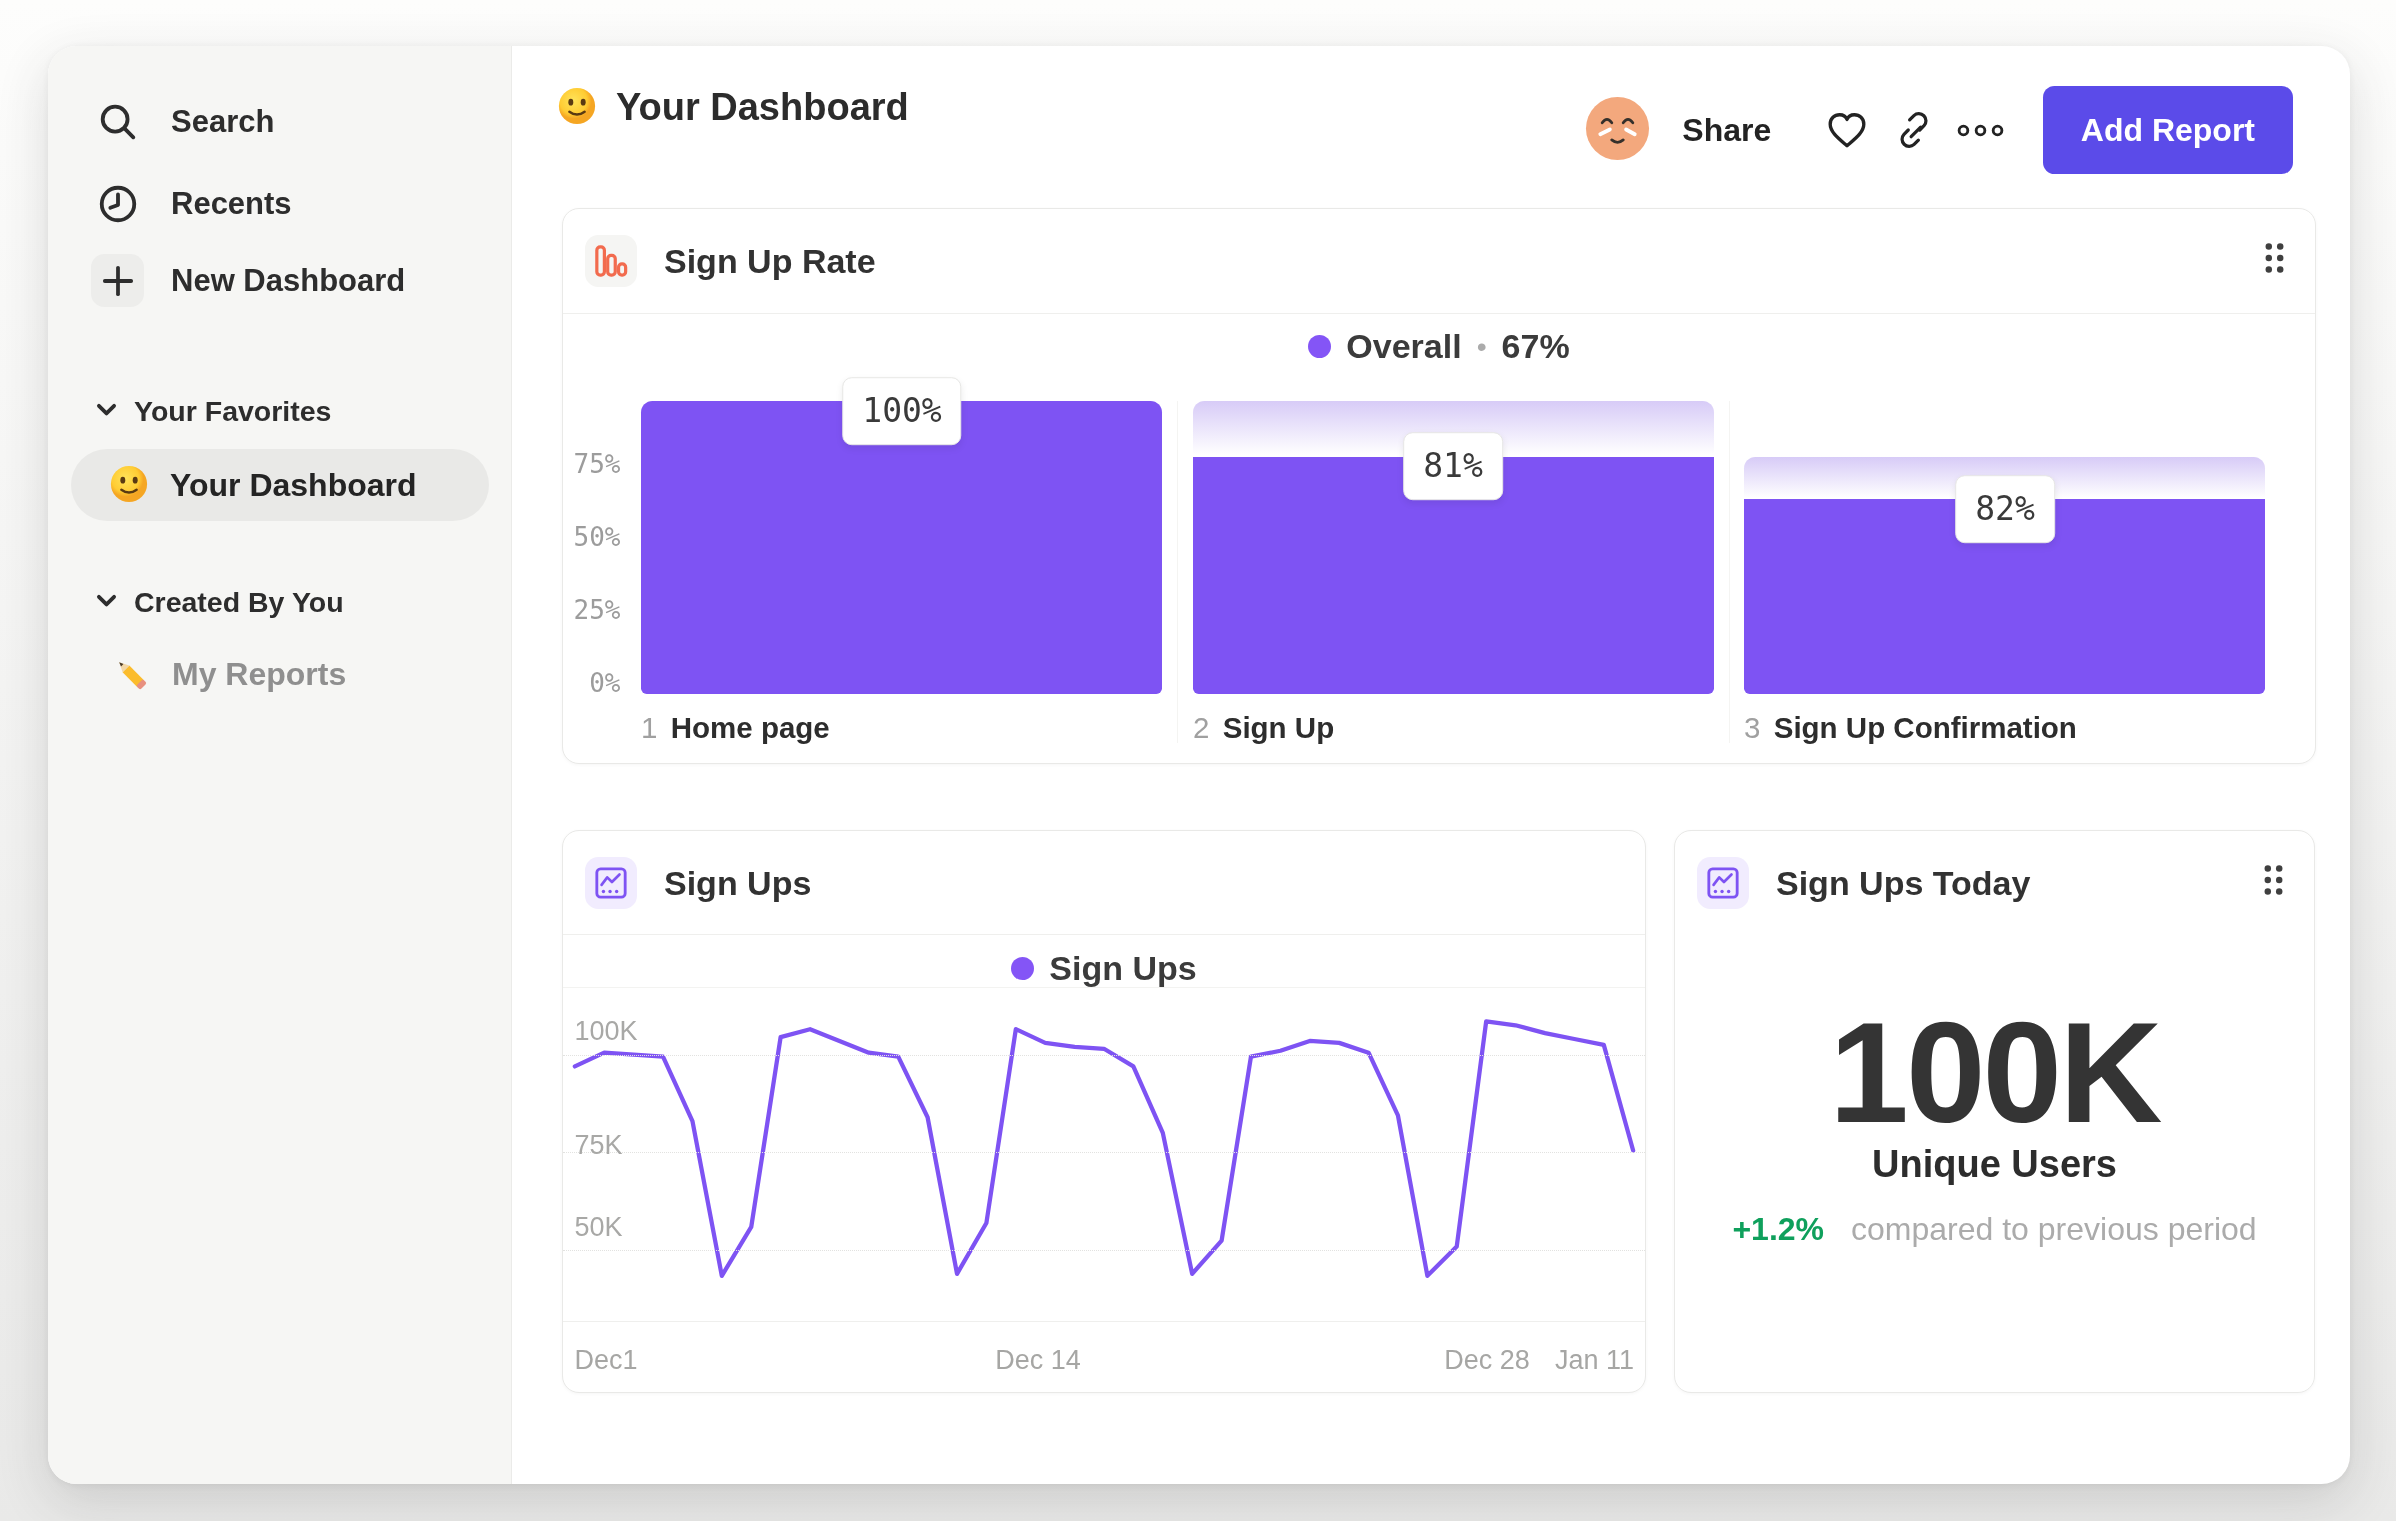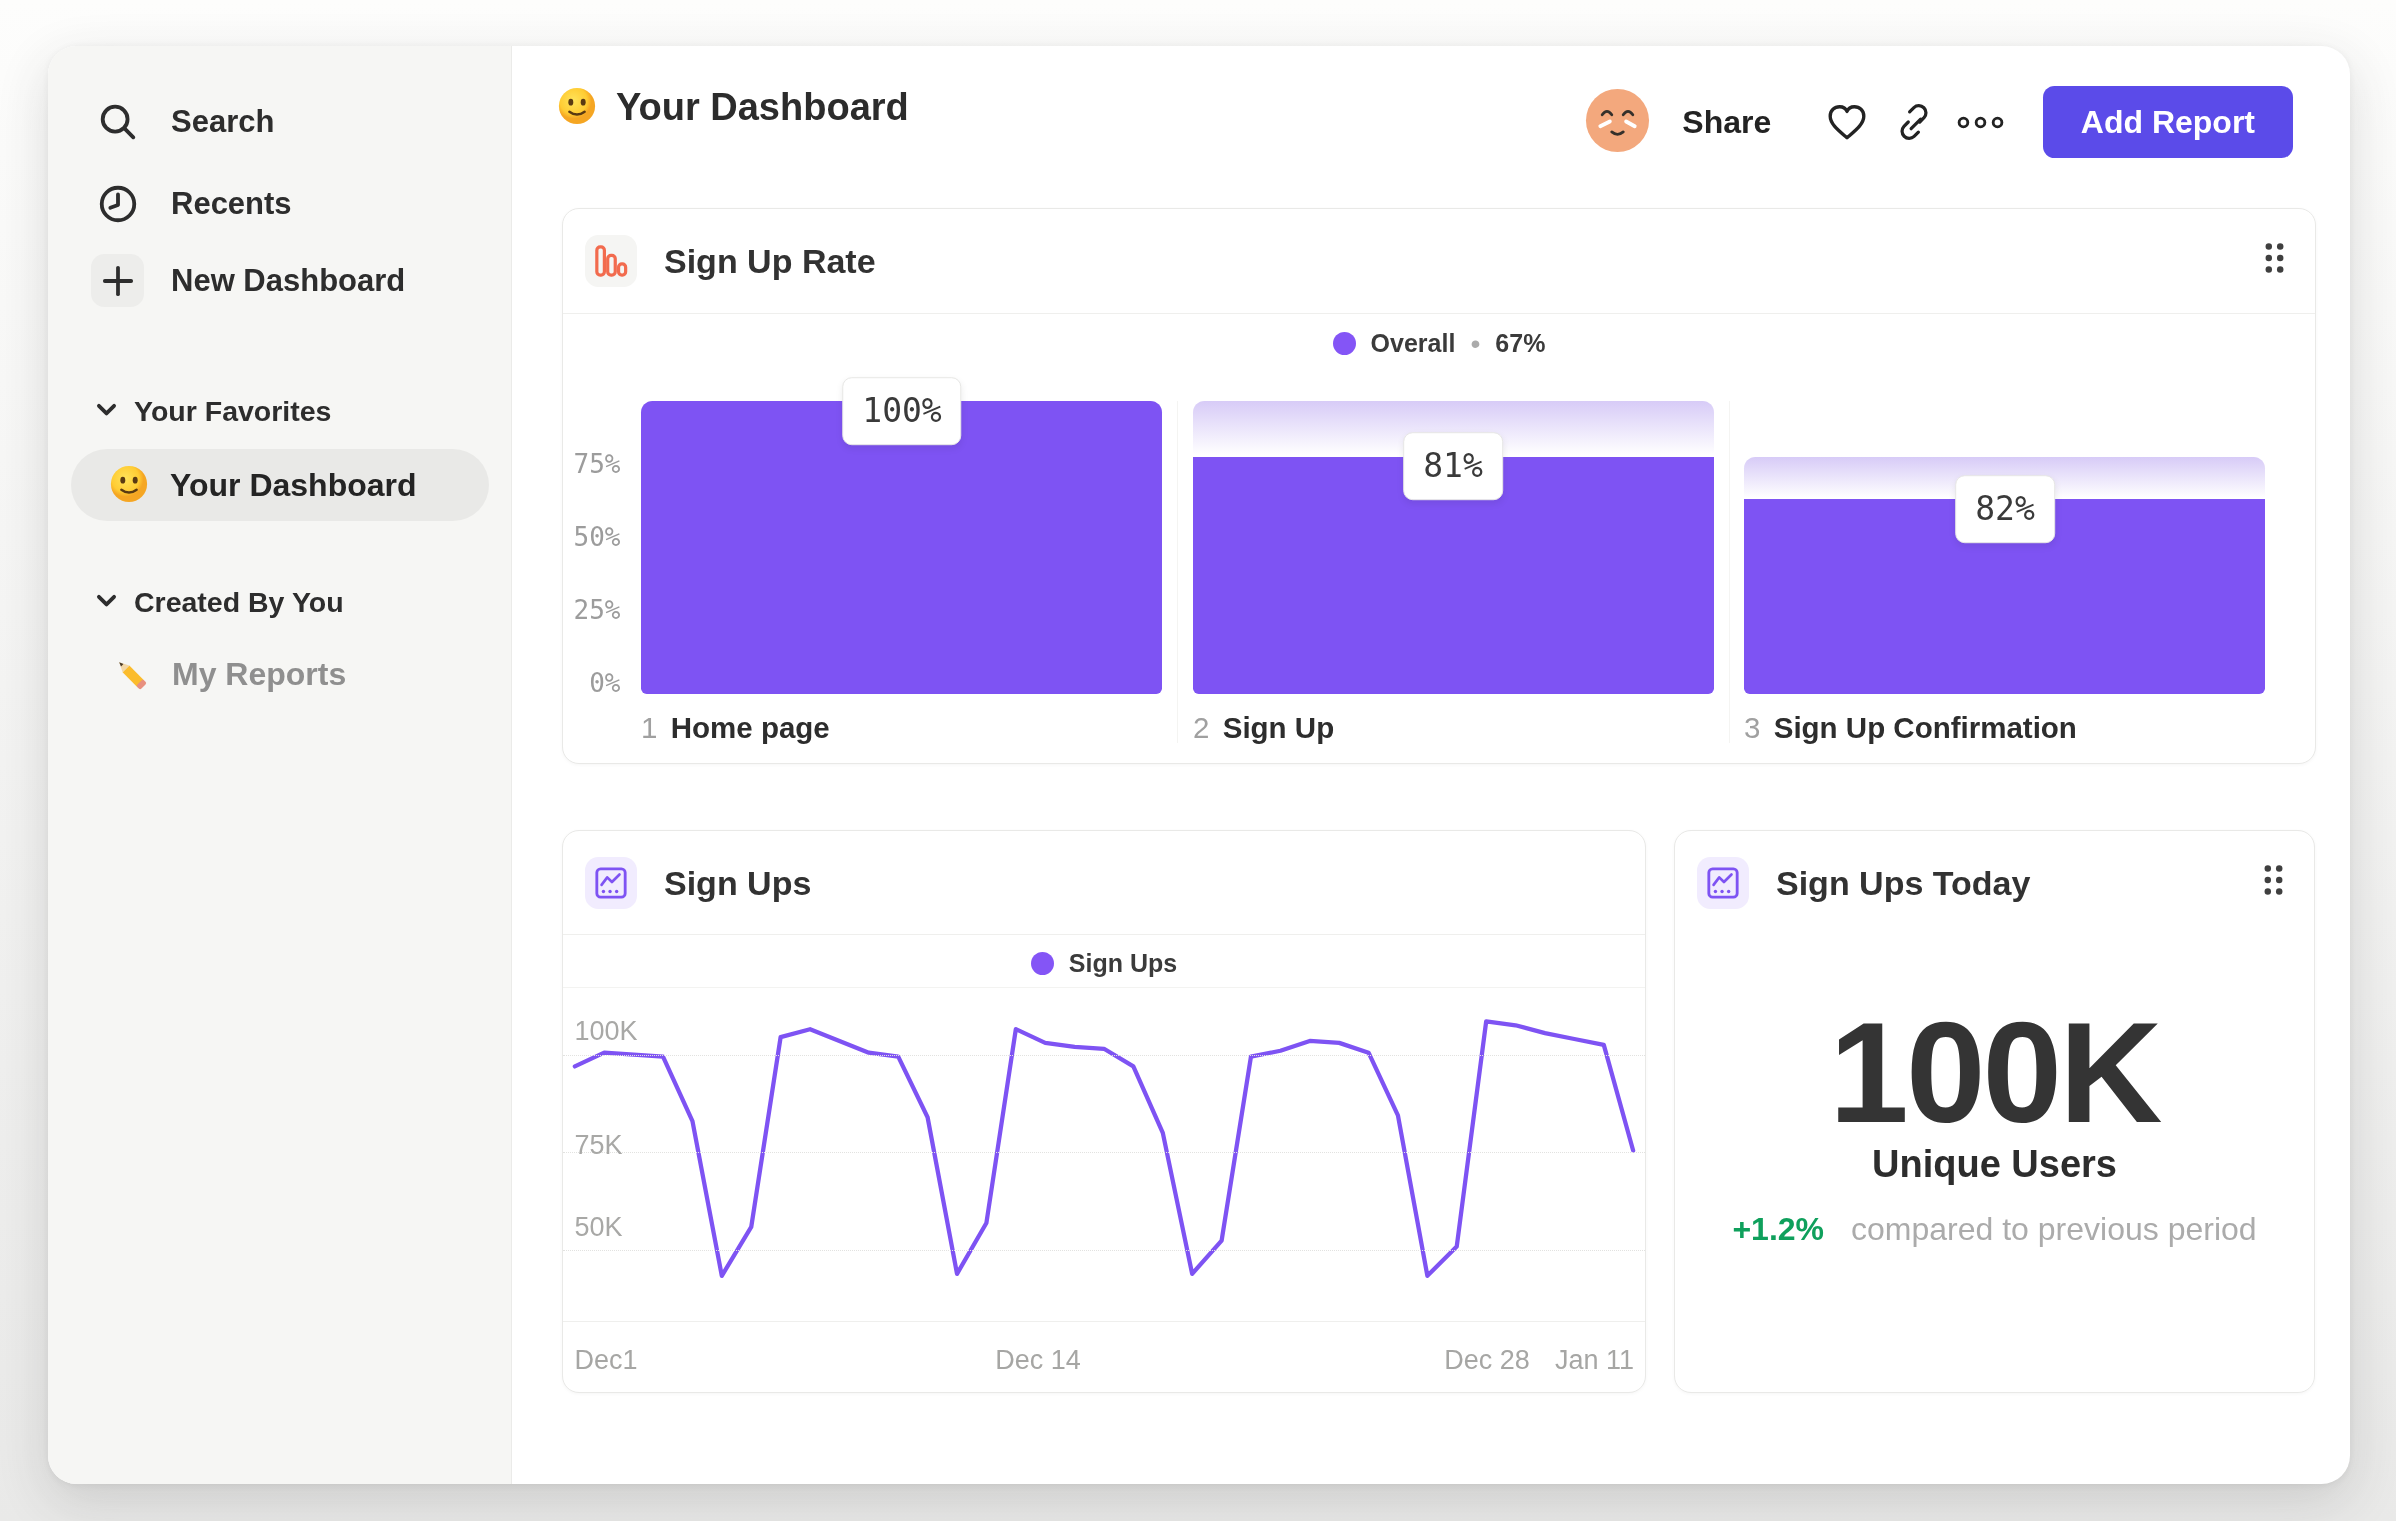--- a/index.html
+++ b/index.html
@@ -21,33 +21,33 @@
   .plain-item .emo{margin-left:38px;}
   .plain-item .lbl{margin-left:21px;font-size:32px;font-weight:600;color:#8F8F8F;}
   
   .topbar{position:absolute;left:463px;top:0;right:0;height:152px;}
   .title-wrap{position:absolute;left:46px;top:40px;display:flex;align-items:center;gap:19px;}
   .page-title{font-size:38px;font-weight:700;color:#2C2C2C;}
   .tb-right{position:absolute;right:57px;top:40px;display:flex;align-items:center;gap:0;}
   .share-lbl{font-size:32px;font-weight:600;color:#232323;margin:0 42px 0 32px;cursor:pointer;}
   .tb-ic{width:67px;height:72px;display:flex;align-items:center;justify-content:center;cursor:pointer;}
   .add-btn{margin-left:28.5px;background:#5B4BE9;color:#FFFFFF;font-size:32px;font-weight:600;border:none;border-radius:11.4px;
-           height:72px;padding:0 38px;cursor:pointer;font-family:"Liberation Sans",sans-serif;}
+           height:88px;padding:0 38px;cursor:pointer;font-family:"Liberation Sans",sans-serif;}
   
   .card{position:absolute;background:#FFF;border:1.4px solid #E9E9E7;border-radius:17px;box-shadow:0 1px 3.8px rgba(0,0,0,.04);}
   .card-head{position:absolute;left:0;top:0;right:0;height:104px;display:flex;align-items:center;text-align:center;}
   .card-ic{width:52px;height:52px;border-radius:13.3px;margin-left:22px;display:flex;align-items:center;justify-content:center;}
   .card-ic.orangebg{background:#F5F5F3;}
   .card-ic.purplebg{background:#F1ECFE;}
   .card-title{margin-left:27px;font-size:34px;font-weight:700;color:#323232;}
   .divider{position:absolute;left:0;right:0;height:0;border-top:1.9px solid #EFEFED;}
   .drag{position:absolute;right:28.5px;top:30px;cursor:grab;}
   .legend{position:absolute;left:0;right:0;display:flex;align-items:center;justify-content:center;gap:15px;}
   .legend .dot{width:23px;height:23px;border-radius:50%;}
-  .legend .t{font-size:25px;font-weight:600;color:#3B3B3B;}
+  .legend .t{font-size:34px;font-weight:600;color:#3B3B3B;}
   .legend .sep{font-size:28.5px;color:#ABABAB;}
   
   #funnel-card{left:514px;top:162px;width:1752px;height:554px;}
   .funnel-plot{position:absolute;left:0;top:192px;right:0;height:293px;}
   .f-ytick{position:absolute;width:67px;text-align:right;font-family:"DejaVu Sans Mono",monospace;font-size:26px;color:#9C9C9C;}
   .f-col{position:absolute;top:0;height:293px;}
   .f-ghost{position:absolute;left:0;right:0;border-radius:11.4px 11.4px 0 0;background:linear-gradient(#D7CBF7,#FFFFFF 96%);}
   .f-solid{position:absolute;left:0;right:0;bottom:0;background:#7E53F3;border-radius:0 0 5.7px 5.7px;}
   .f-solid.r-top{border-radius:11.4px 11.4px 5.7px 5.7px;}
   .f-chip{position:absolute;transform:translate(-50%,-50%);background:#FFF;border:1.9px solid #E7E7E5;border-radius:9.5px;

